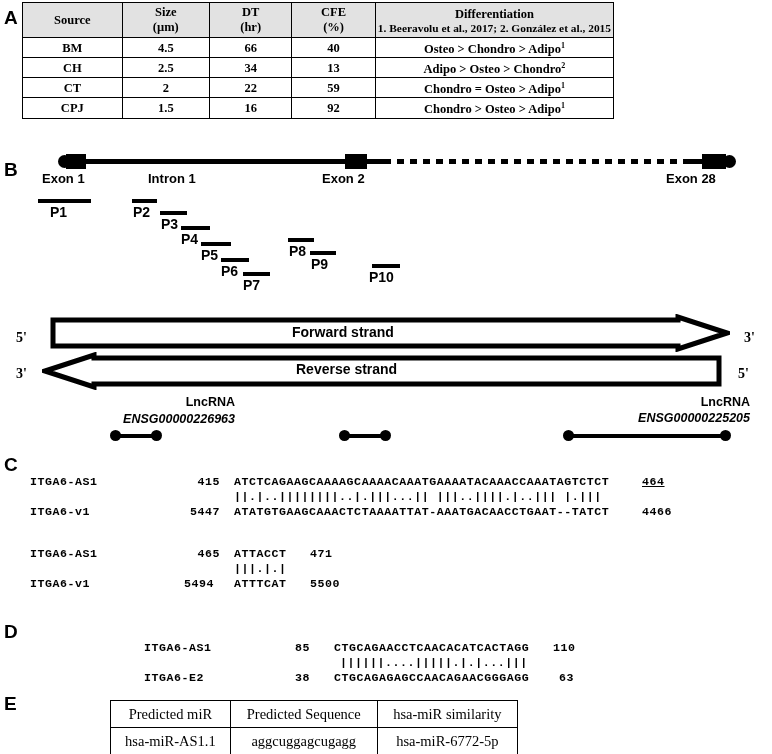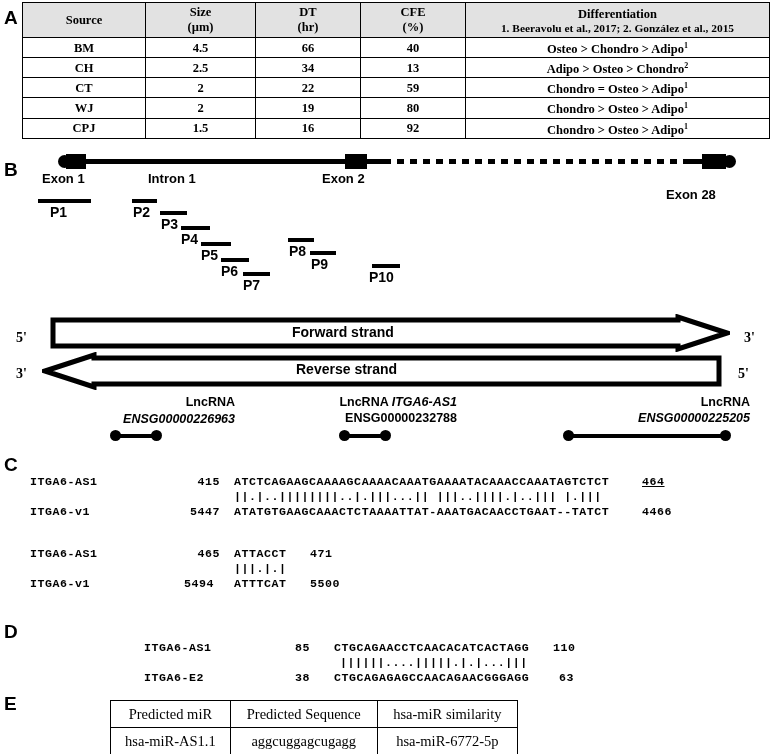--- a/index.html
+++ b/index.html
@@ -13,21 +13,21 @@
   }
   .panel-letter{
     position:absolute;
     font-family:"Liberation Sans",sans-serif;
     font-weight:bold;
     font-size:19px;
     line-height:1;
   }
 
   
-  #panelA{position:absolute;left:22px;top:2px;width:748px;}
+  #panelA{position:absolute;left:22px;top:2px;width:592px;}
   table.tblA{
     border-collapse:collapse;
     width:100%;
     font-family:"Liberation Serif",serif;
     font-weight:bold;
     font-size:12.5px;
   }
   table.tblA th, table.tblA td{
     border:1px solid #000;
     text-align:center;
@@ -157,27 +157,20 @@
           <td>Adipo &gt; Osteo &gt; Chondro<sup>2</sup></td>
         </tr>
         <tr>
           <td>CT</td>
           <td>2</td>
           <td>22</td>
           <td>59</td>
           <td>Chondro = Osteo &gt; Adipo<sup>1</sup></td>
         </tr>
         <tr>
-          <td>WJ</td>
-          <td>2</td>
-          <td>19</td>
-          <td>80</td>
-          <td>Chondro &gt; Osteo &gt; Adipo<sup>1</sup></td>
-        </tr>
-        <tr>
           <td>CPJ</td>
           <td>1.5</td>
           <td>16</td>
           <td>92</td>
           <td>Chondro &gt; Osteo &gt; Adipo<sup>1</sup></td>
         </tr>
       </tbody>
   </table>
 </div>
 
@@ -191,21 +184,21 @@
 
   <div class="roundcap" style="left:58px;top:3px;width:13px;height:13px;"></div>
   <div class="exonbox" style="left:66px;top:2px;width:20px;height:15px;"></div>
   <div class="exonbox" style="left:345px;top:2px;width:22px;height:15px;"></div>
   <div class="exonbox" style="left:702px;top:2px;width:24px;height:15px;"></div>
   <div class="roundcap" style="left:723px;top:3px;width:13px;height:13px;"></div>
 
   <div class="gene-label" style="left:42px;top:19px;">Exon 1</div>
   <div class="gene-label" style="left:148px;top:19px;">Intron 1</div>
   <div class="gene-label" style="left:322px;top:19px;">Exon 2</div>
-  <div class="gene-label" style="left:666px;top:19px;margin-top:16px;">Exon 28</div>
+  <div class="gene-label" style="left:666px;top:19px;">Exon 28</div>
 
   <div class="probe" style="left:38px;top:47px;width:53px;"></div>
   <div class="probe-label" style="left:50px;top:52px;">P1</div>
 
   <div class="probe" style="left:132px;top:47px;width:25px;"></div>
   <div class="probe-label" style="left:133px;top:52px;">P2</div>
 
   <div class="probe" style="left:160px;top:59px;width:27px;"></div>
   <div class="probe-label" style="left:161px;top:64px;">P3</div>
 
@@ -247,24 +240,20 @@
   <div class="lnc-label" style="left:35px;top:243px;width:200px;">
     <div>LncRNA</div>
     <div class="ital" style="margin-top:3px;">ENSG00000226963</div>
   </div>
   <div class="dumbbell" style="left:110px;top:278px;width:52px;height:11px;">
     <div class="bar" style="left:5px;width:42px;"></div>
     <div class="knob" style="left:0;"></div>
     <div class="knob" style="left:41px;"></div>
   </div>
 
-  <div class="lnc-label" style="left:257px;top:243px;width:200px;">
-    <div><span>LncRNA </span><span class="ital">ITGA6-AS1</span></div>
-    <div style="margin-top:2px;">ENSG00000232788</div>
-  </div>
   <div class="dumbbell" style="left:339px;top:278px;width:52px;height:11px;">
     <div class="bar" style="left:5px;width:42px;"></div>
     <div class="knob" style="left:0;"></div>
     <div class="knob" style="left:41px;"></div>
   </div>
 
   <div class="lnc-label" style="left:550px;top:243px;width:200px;">
     <div>LncRNA</div>
     <div class="ital" style="margin-top:2px;">ENSG00000225205</div>
   </div>

